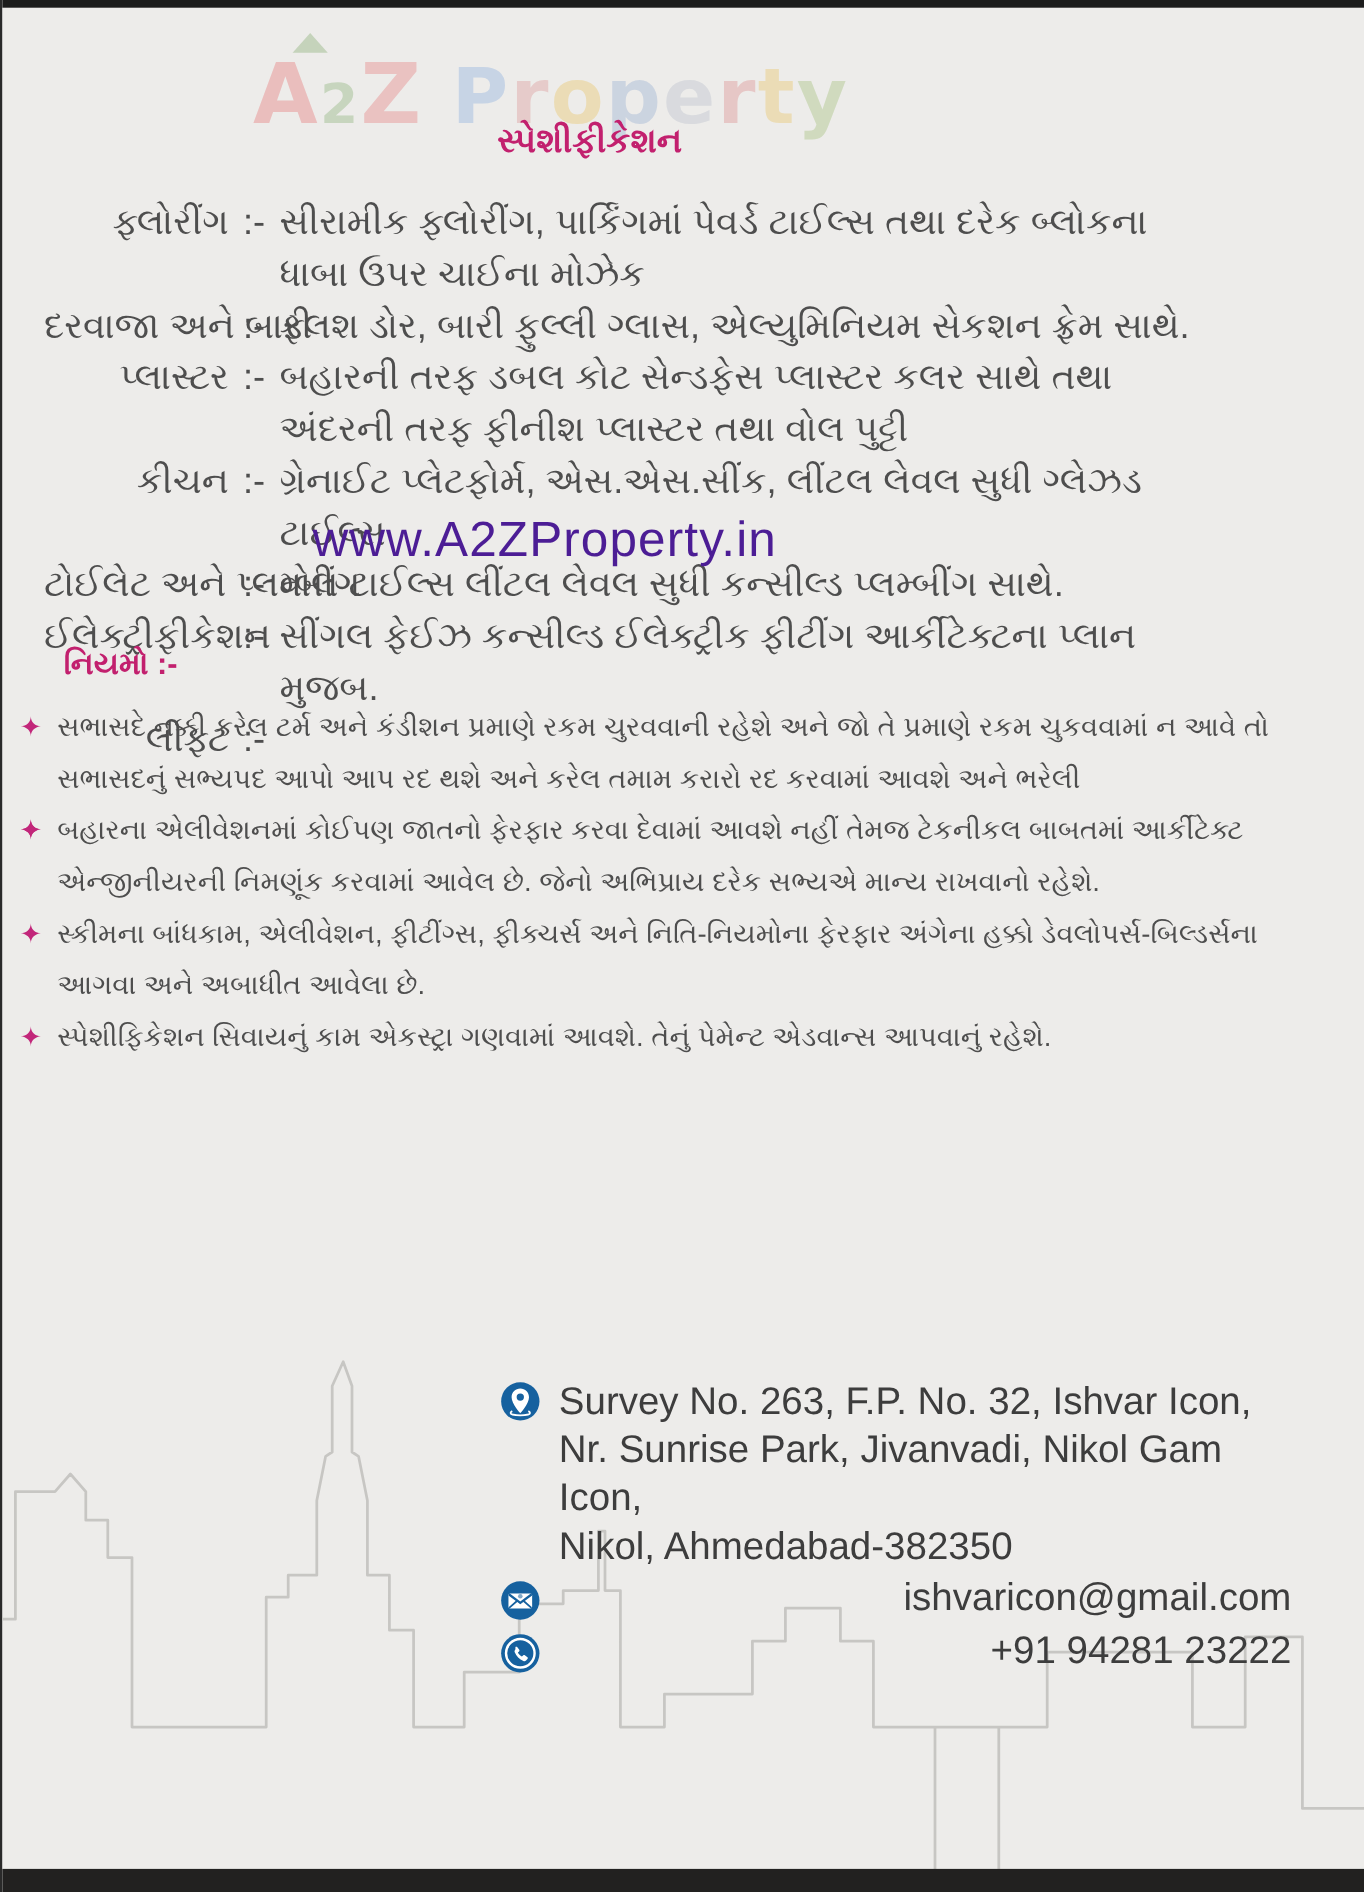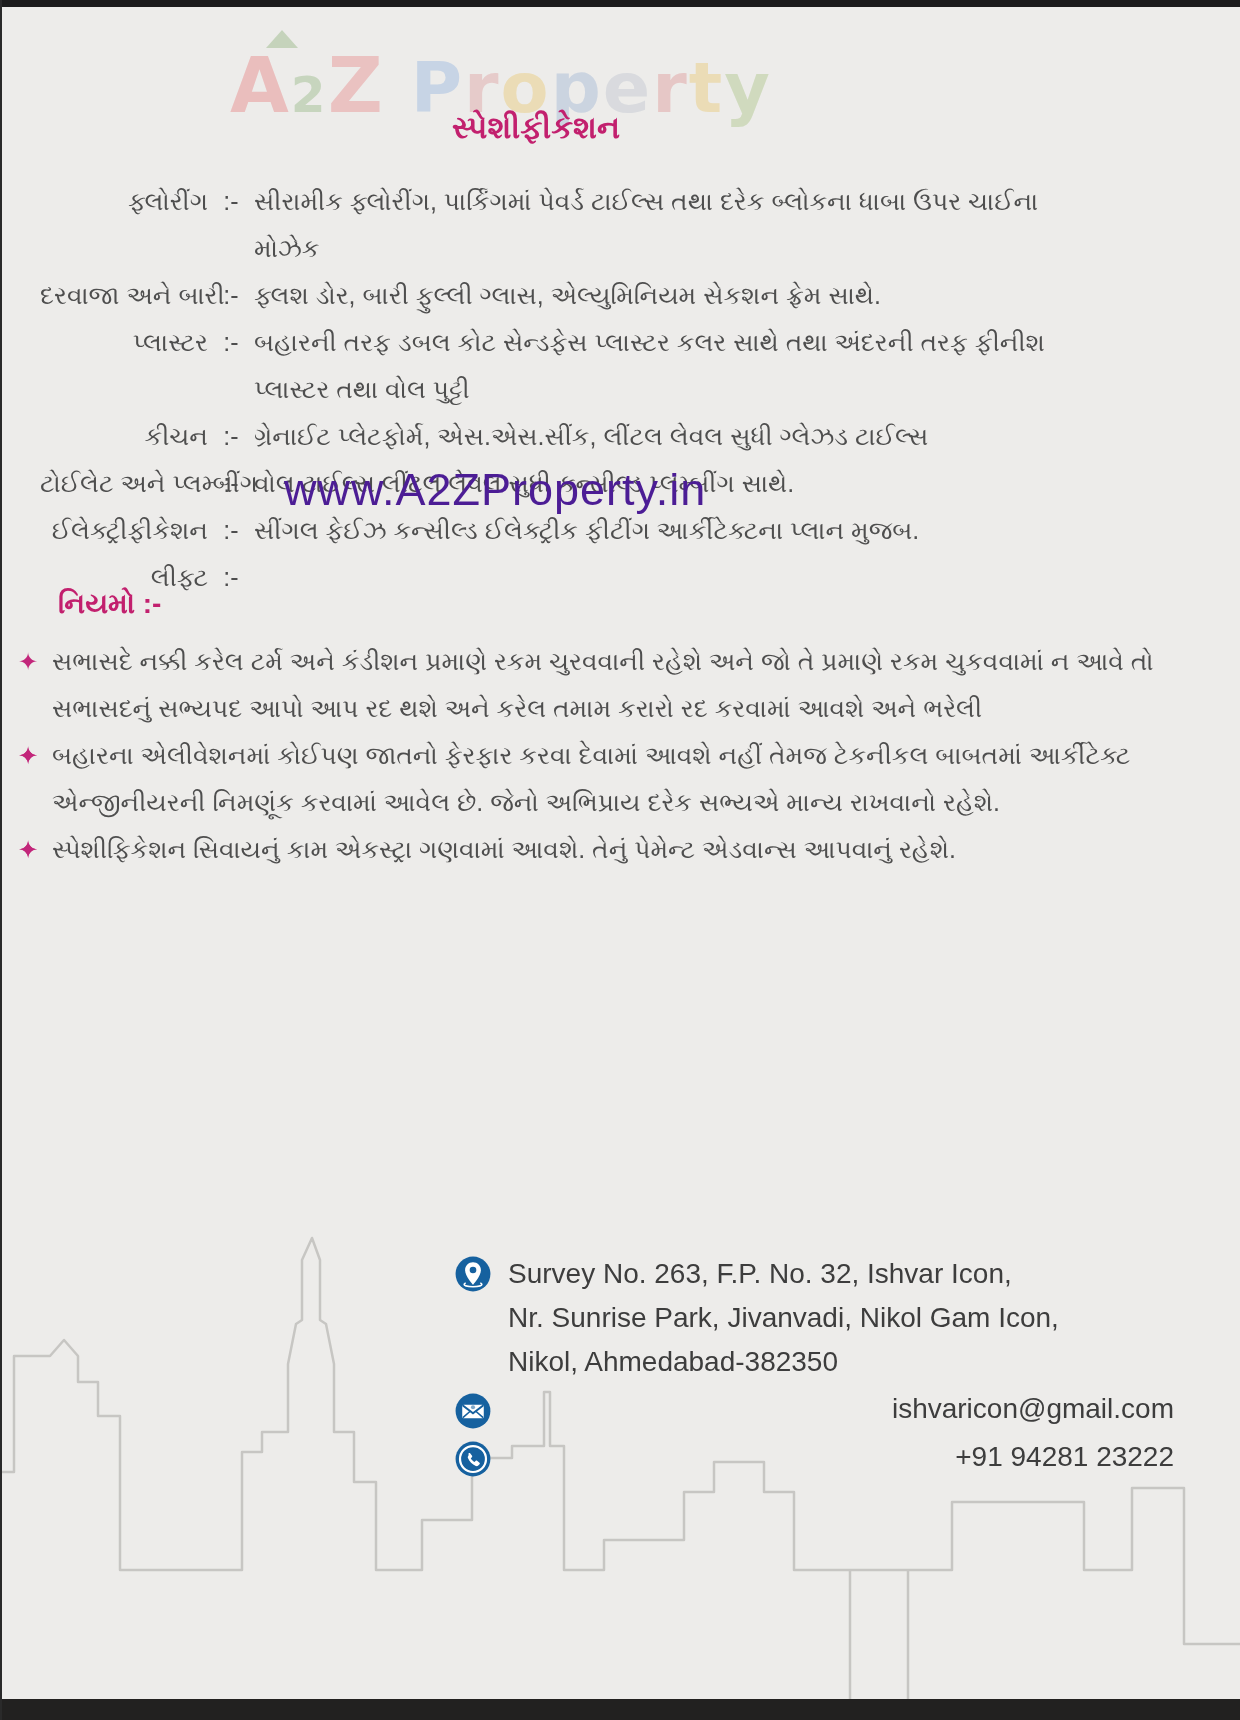--- a/index.html
+++ b/index.html
@@ -34,21 +34,21 @@
   }
 
   
   .doc-title {
     position:absolute; left:450px; top:110px;
     font-size:31px; font-weight:700; color:#c2206e;font-family:Liberation Serif, serif;
   }
 
   
   .spec { position:absolute; left:38px; top:178px; width:1060px;
-          color:#4e4e4e; font-size:25px; }
+          color:#4e4e4e; font-size:33px; }
   .spec-row { display:flex; align-items:flex-start; line-height:47px; }
   .spec-label { width:168px; text-align:right; white-space:nowrap; flex:0 0 168px; }
   .spec-sep { width:46px; text-align:center; flex:0 0 46px; }
   .spec-text { flex:1; }
 
   
   .url-watermark {
     position:absolute; left:282px; top:464px;
     font-size:45px; color:#4c1d95; letter-spacing:1px; font-weight:400;
   }
@@ -62,21 +62,21 @@
            list-style:none; color:#4e4e4e; font-size:25px; }
   .rule { position:relative; padding-left:40px; line-height:47px; }
   .rule-bullet { position:absolute; left:6px; top:0; color:#c2267a; font-size:24px; }
 
   
   .skyline { position:absolute; left:0; top:1120px; width:1240px; height:600px; }
   .skyline path { stroke:#c7c6c3; stroke-width:2.5; fill:none; stroke-linejoin:round; }
 
   
   .contact { position:absolute; left:452px; top:1252px; width:720px;
-             color:#3d3d3d; font-size:28px; }
+             color:#3d3d3d; font-size:35px; }
   .c-row { display:flex; align-items:flex-start; margin-bottom:2px; }
   .c-icon { flex:0 0 38px; width:38px; height:38px; margin-top:3px; margin-right:16px; }
   .c-icon svg { width:38px; height:38px; display:block; }
   .addr-lines { line-height:44px; }
   .c-line { line-height:44px; }
   .c-single { height:46px; display:flex; align-items:center;justify-content:space-between; }
 </style>
 </head>
 <body>
 
@@ -148,20 +148,21 @@
     </li>
     <li class="rule">
       <span class="rule-bullet">✦</span>
     </li>
     <li class="rule">
       <span class="rule-bullet">✦</span>
       <span>બહારના એલીવેશનમાં કોઈપણ જાતનો ફેરફાર કરવા દેવામાં આવશે નહીં તેમજ ટેકનીકલ બાબતમાં આર્કીટેક્ટ એન્જીનીયરની નિમણૂંક કરવામાં આવેલ છે. જેનો અભિપ્રાય દરેક સભ્યએ માન્ય રાખવાનો રહેશે.</span>
     </li>
     <li class="rule">
       <span class="rule-bullet">✦</span>
+      <span>સ્કીમના બાંધકામ, એલીવેશન, ફીટીંગ્સ, ફીક્ચર્સ અને નિતિ-નિયમોના ફેરફાર અંગેના હક્કો ડેવલોપર્સ-બિલ્ડર્સના આગવા અને અબાધીત આવેલા છે.</span>
     </li>
     <li class="rule">
       <span class="rule-bullet">✦</span>
       <span>સ્પેશીફિકેશન સિવાયનું કામ એકસ્ટ્રા ગણવામાં આવશે. તેનું પેમેન્ટ એડવાન્સ આપવાનું રહેશે.</span>
     </li>
   </ul>
 
   <svg class="skyline" viewBox="0 0 1240 600">
     <path d="M0 352 H12 V236 H48 L62 220 L76 236 V262 H96 V296 H118 V450 H240 V332 H260 V312 H286 V244 L294 204 L300 200 V140 L310 118 L318 140 V200 L324 204 L332 244 V312 H352 V362 H374 V450 H420 V400 H470 V338 H510 V326 H542 V272 H548 V326 H562 V450 H602 V420 H682 V372 H712 V342 H762 V372 H792 V450 H848 V600 M848 450 H906 V600 M906 450 H950 V382 H1082 V450 H1130 V368 H1182 V524 H1240"></path>
   </svg>

